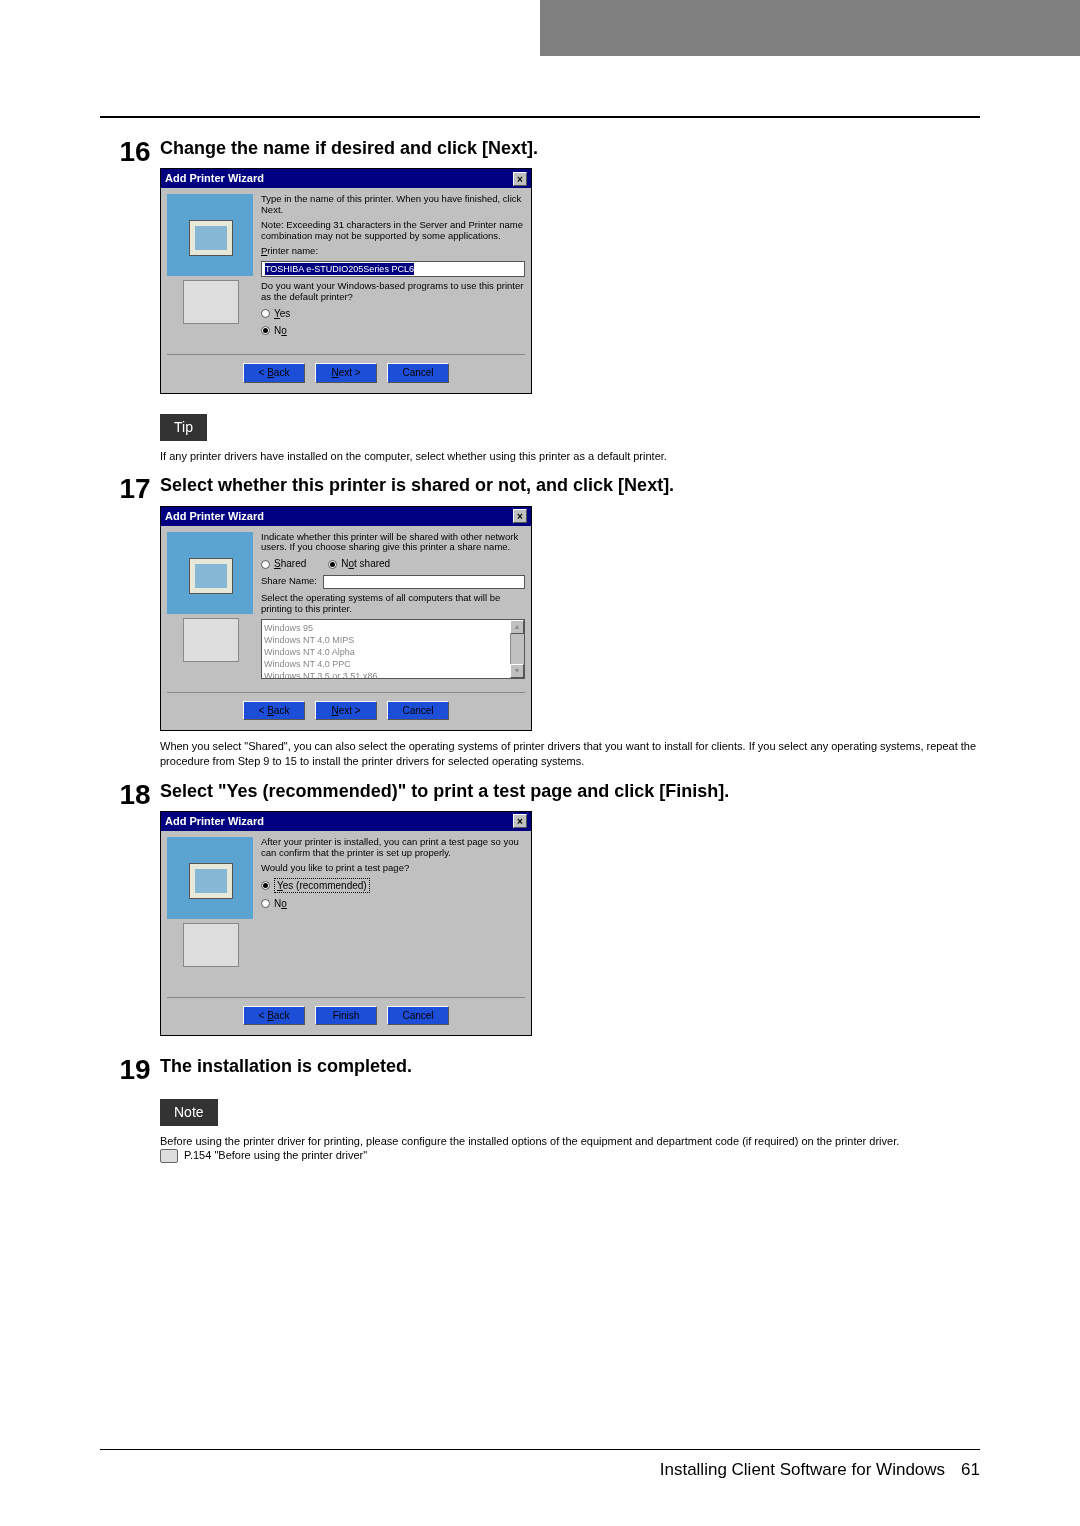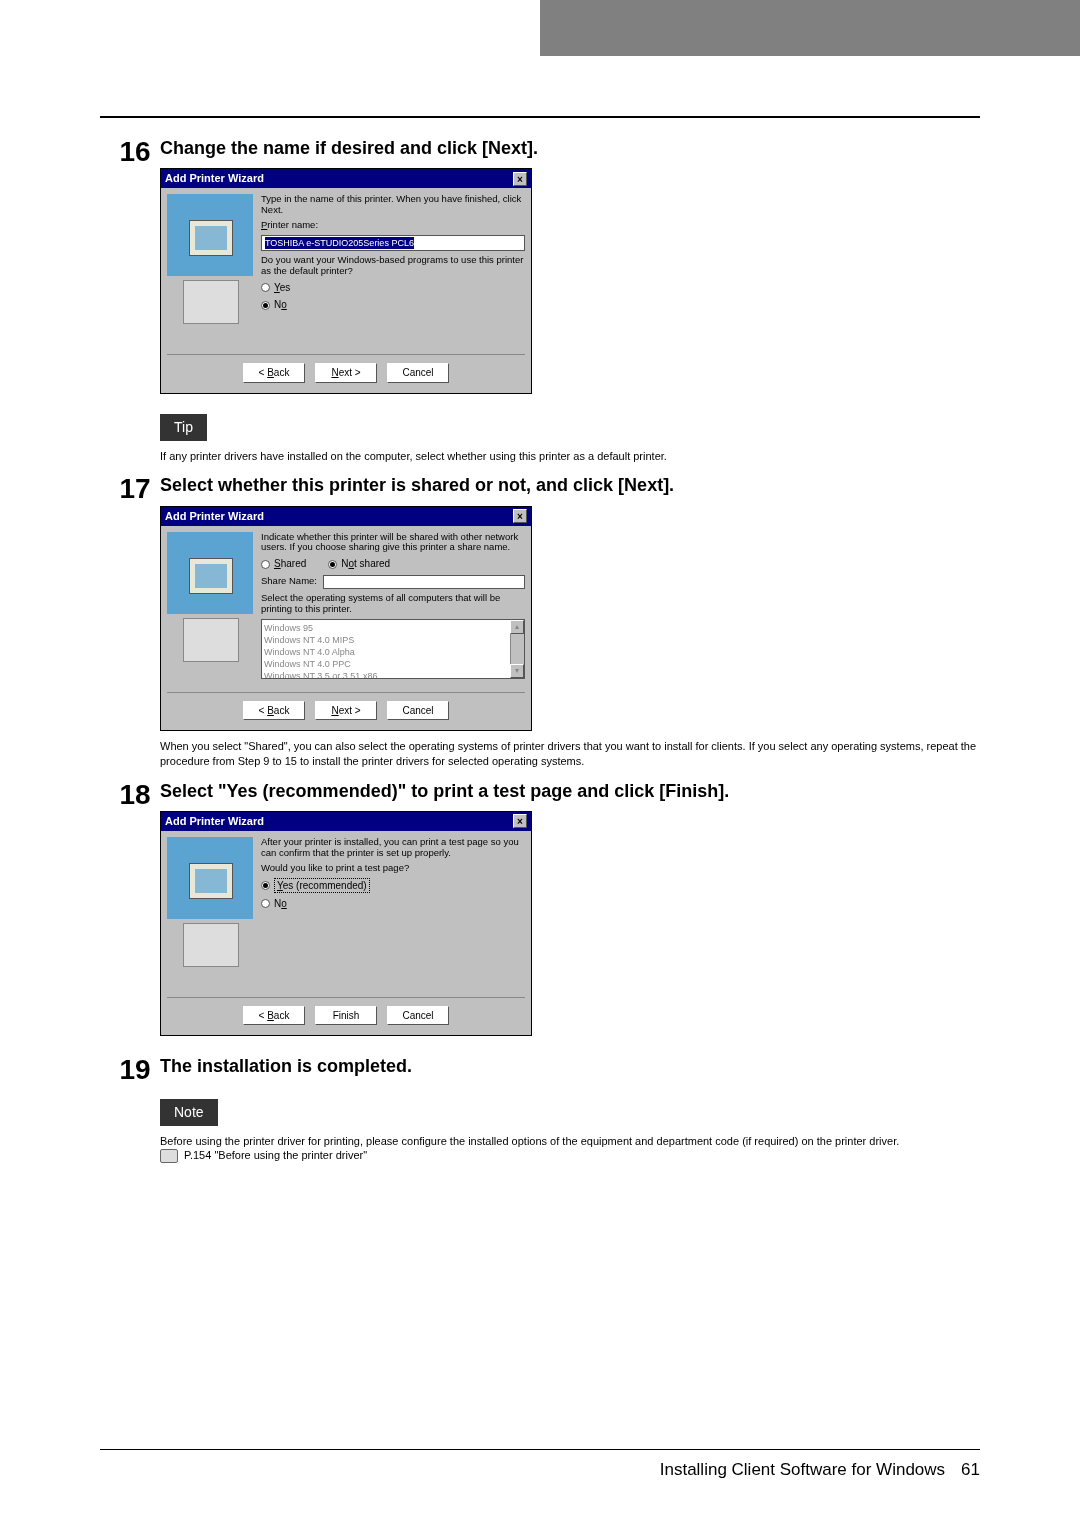--- a/index.html
+++ b/index.html
@@ -122,21 +122,21 @@
     }
     .shot-list-scroll { position:absolute; right:0; top:0; bottom:0; width:14px; background:#c0c0c0; border-left:1px solid #888; }
     .shot-list-arrow{ position:absolute; right:0; width:14px; height:14px; background:#c0c0c0; border:1px solid #fff; border-right-color:#555; border-bottom-color:#555; font-size:8px; text-align:center; line-height:12px; }
     .sb-top{top:0;} .sb-bot{bottom:0;}
     .shot-divider { border-top:1px solid #888; margin:4px 6px 0 6px; }
     .shot-buttons {
       display:flex; justify-content:center; gap:10px; padding:8px 6px 10px 6px;
     }
     .shot-btn {
       width: 62px; text-align:center;
-      background:#ffffff; border:1px solid #555; border-top-color:#fff; border-left-color:#fff;
+      background:#1d4ed8; border:1px solid #555; border-top-color:#fff; border-left-color:#fff;
       font-size:10px; padding:2px 0;
     }
     .underline-letter { text-decoration: underline; }
     .footer {
       position: absolute; bottom: 46px; left: 100px; right: 100px;
       border-top: 1px solid #000; padding-top: 10px;
       display: flex; justify-content: flex-end; align-items: baseline; gap: 16px;
       font-size: 17px;
     }
     .shot-img.short{height:150px;}
@@ -162,20 +162,21 @@
           <span>Add Printer Wizard</span>
           <span class="shot-close">×</span>
         </div>
         <div class="shot-body">
           <div class="shot-img">
               <div class="monitor"></div>
               <div class="printer"></div>
             </div>
           <div class="shot-text">
             <div class="shot-p">Type in the name of this printer. When you have finished, click Next.</div>
+            <div class="shot-p">Note: Exceeding 31 characters in the Server and Printer name combination may not be supported by some applications.</div>
             <div class="shot-p"><span class="underline-letter">P</span>rinter name:</div>
             <div class="shot-input"><span class="shot-selected">TOSHIBA e-STUDIO205Series PCL6</span></div>
             <div class="shot-p">Do you want your Windows-based programs to use this printer as the default printer?</div>
             <div class="shot-radio">
                 <span class="radio-dot"></span>
                 <span><span class="underline-letter">Y</span>es</span>
               </div>
             <div class="shot-radio">
                 <span class="radio-dot sel"></span>
                 <span>N<span class="underline-letter">o</span></span>

